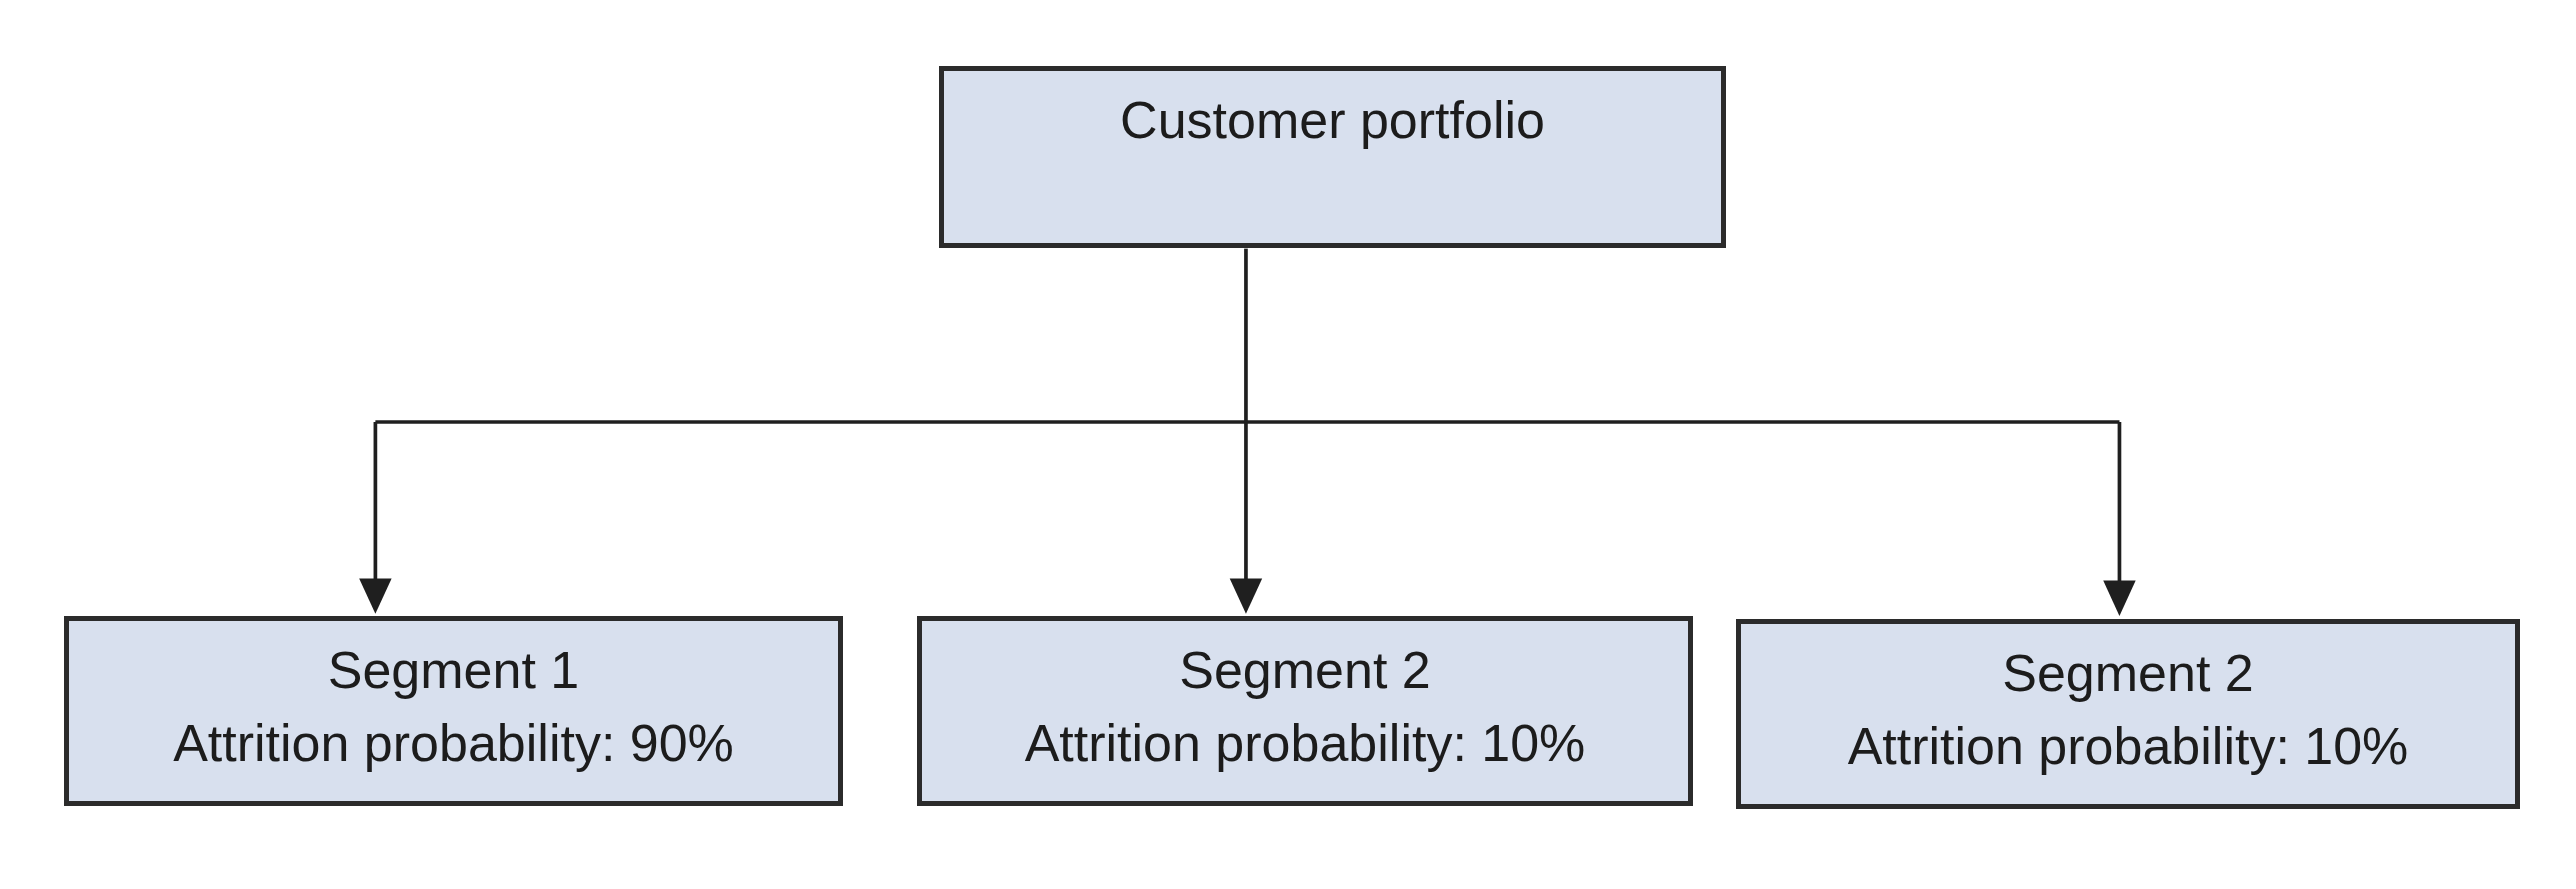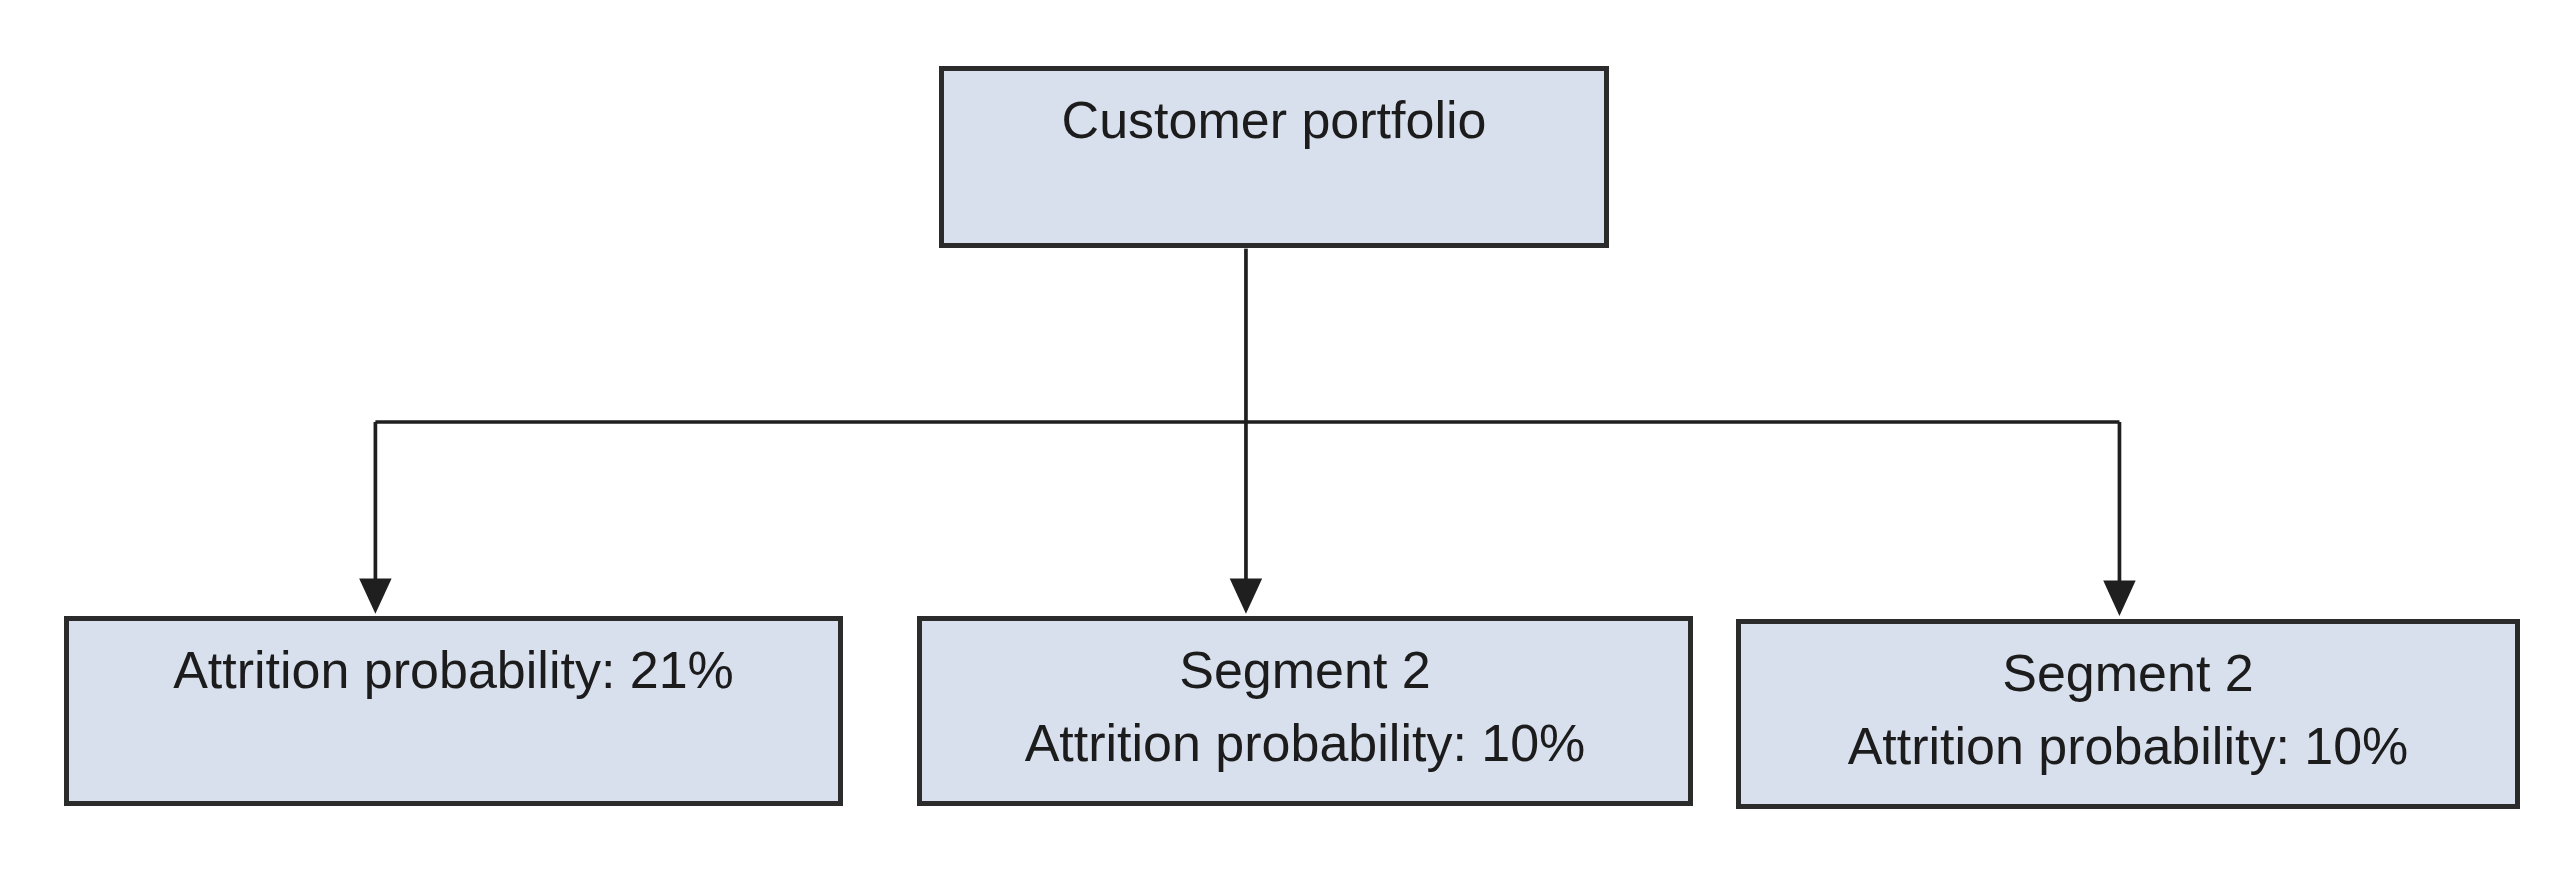--- a/index.html
+++ b/index.html
@@ -42,21 +42,21 @@
     align-items: center;
     padding-top: 13.3px;
     text-align: center;
     color: var(--text, #1c1c1c);
     font-size: 52px;
     line-height: 73px;
   }
   .node .line {
     white-space: nowrap;
   }
-  .node.root  { left: 939px; top: 66px;  width: 670px;  height: 182px; }
+  .node.root  { left: 939px; top: 66px;  width: 787px;  height: 182px; }
   .node.c1    { left: 64px;   top: 616px; width: 779px; height: 190px; }
   .node.c2    { left: 917px; top: 616px; width: 776px; height: 190px; }
   .node.c3    { left: 1736px; top: 619px; width: 784px; height: 190px; }
 </style>
 </head>
 <body>
 
 <div class="canvas">
 
   <svg class="connectors" viewBox="0 0 3490 1205" xmlns="http://www.w3.org/2000/svg">
@@ -73,21 +73,22 @@
 
     <path d="M 2872 572 L 2872 793"></path>
     <polygon points="2850,787 2894,787 2872,835"></polygon>
   </svg>
 
   <div class="node root">
     <div class="line">Customer portfolio</div>
   </div>
 
   <div class="node c1">
-    <div class="line">Attrition probability: 21%</div>
+    <div class="line">Segment 1</div>
+    <div class="line">Attrition probability: 90%</div>
   </div>
 
   <div class="node c2">
     <div class="line">Segment 2</div>
     <div class="line">Attrition probability: 10%</div>
   </div>
 
   <div class="node c3">
     <div class="line">Segment 2</div>
     <div class="line">Attrition probability: 10%</div>

